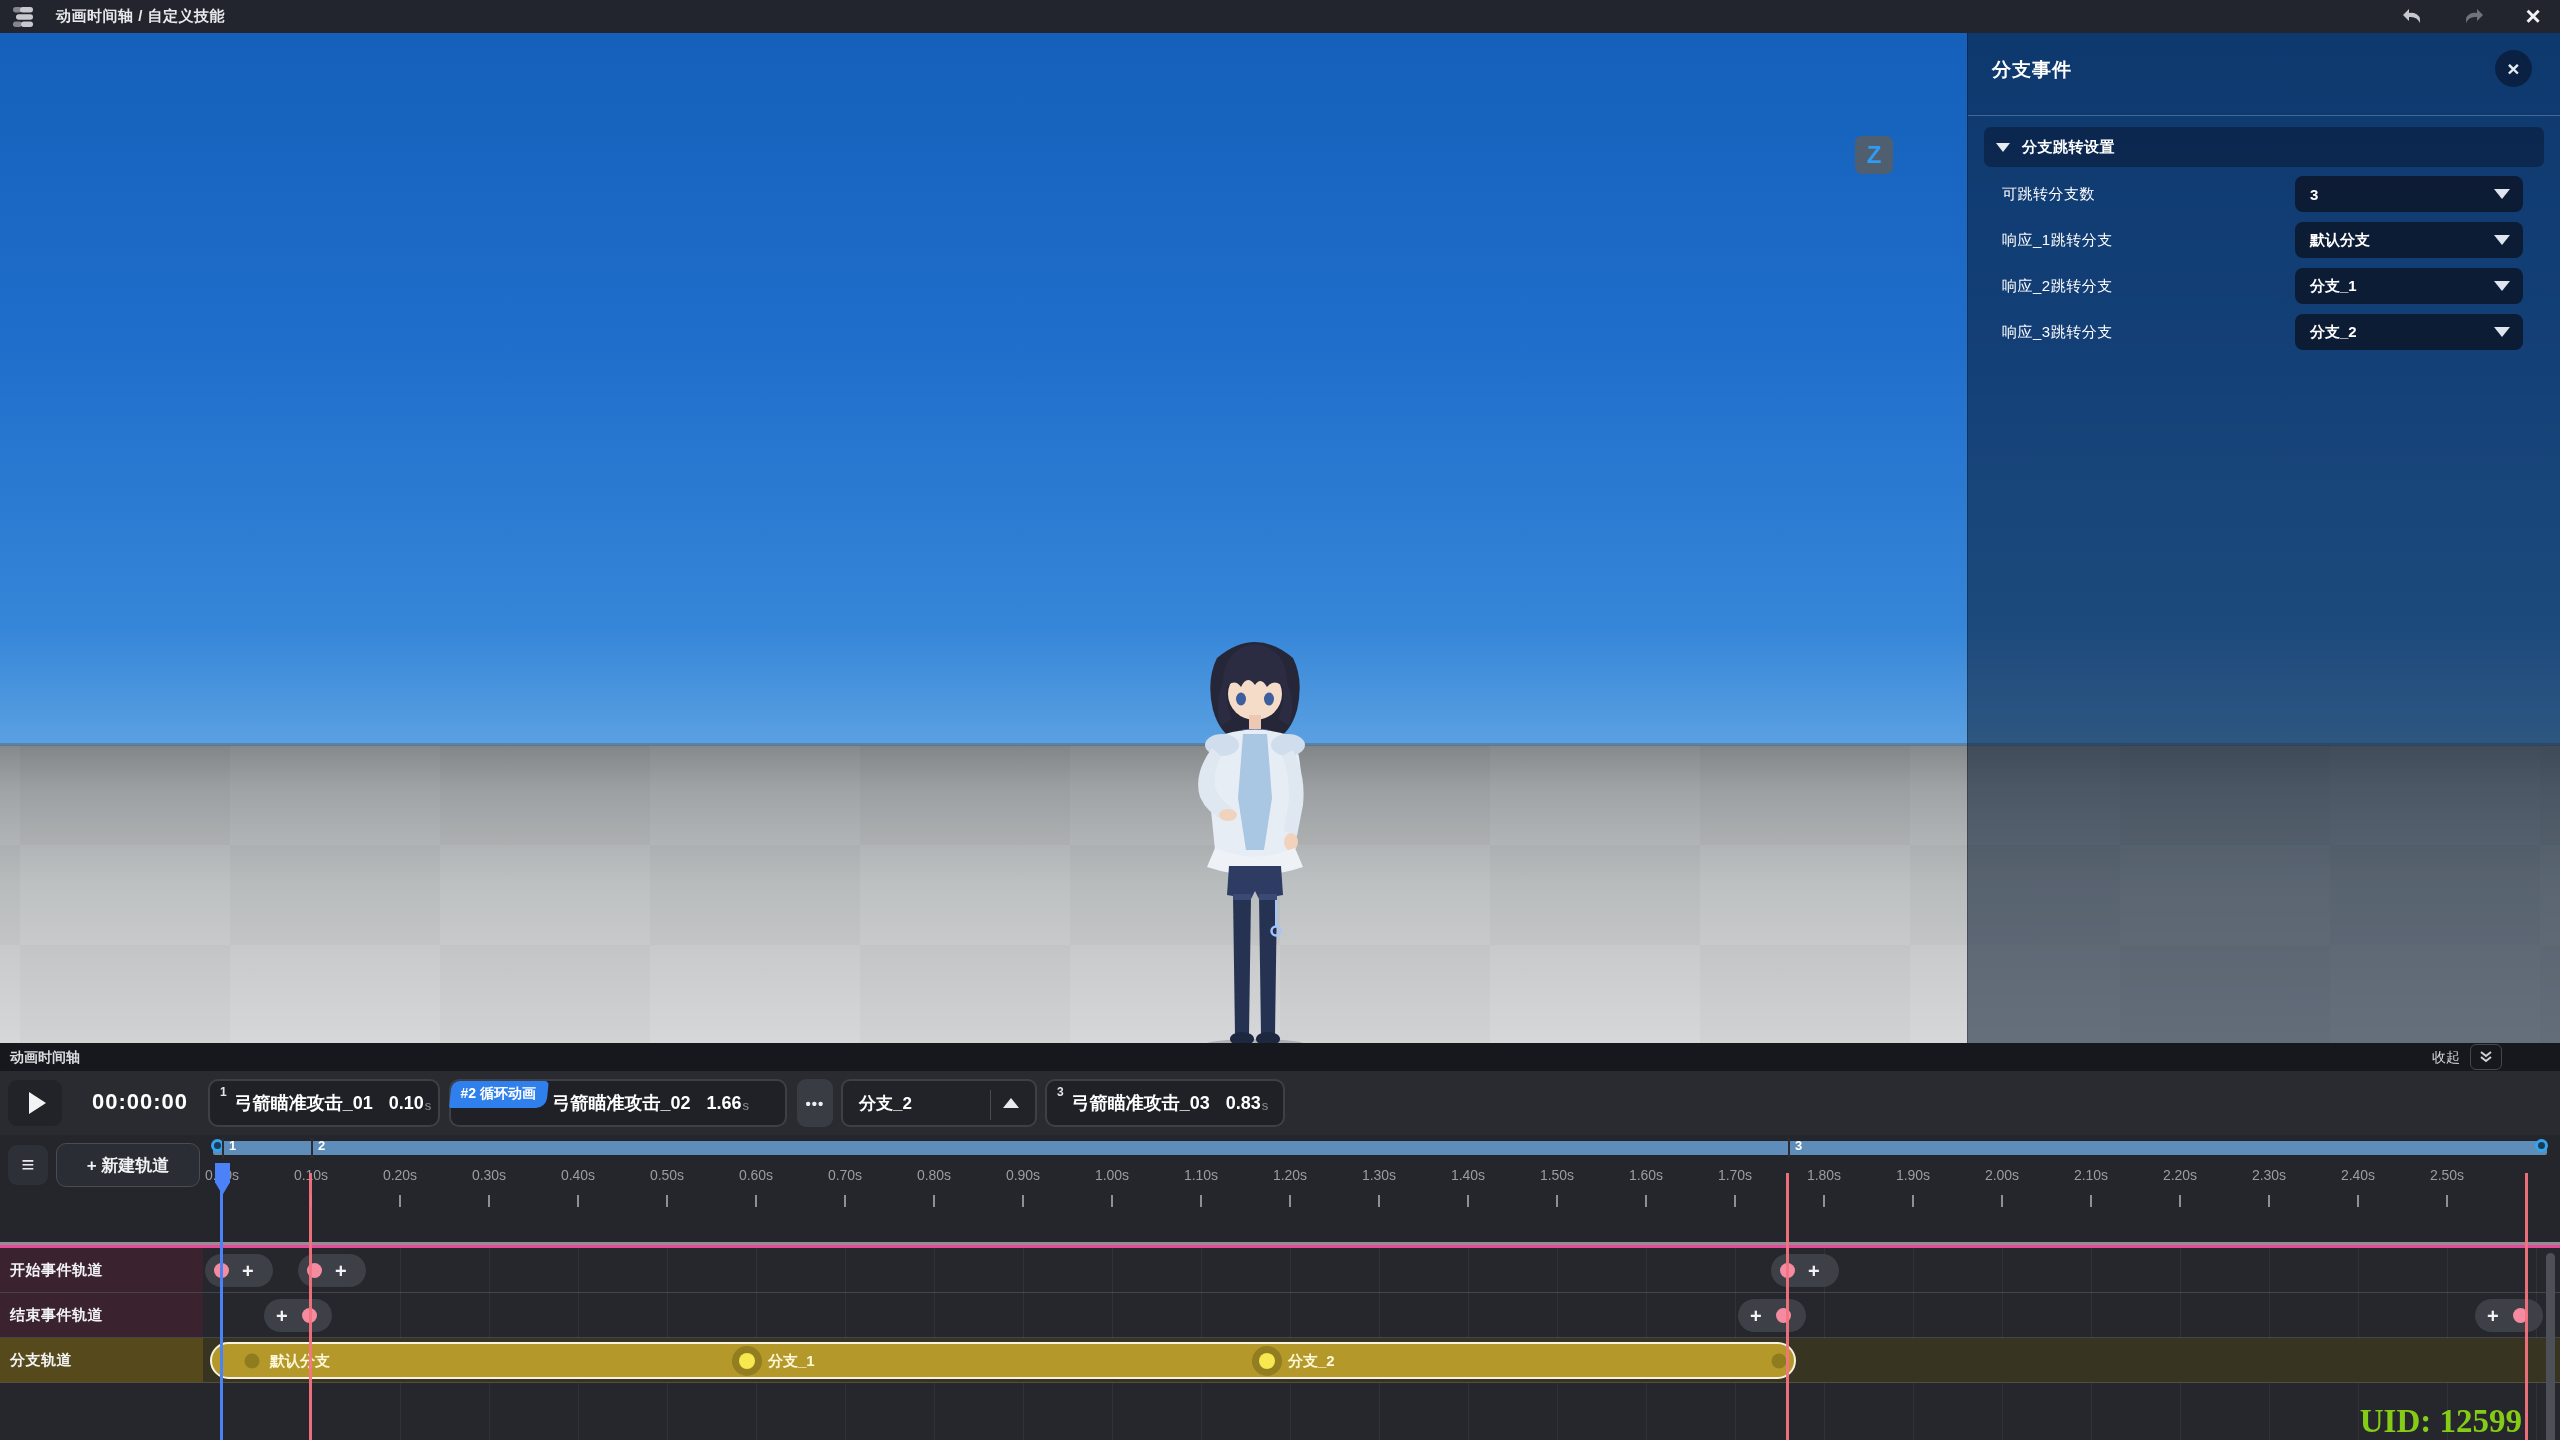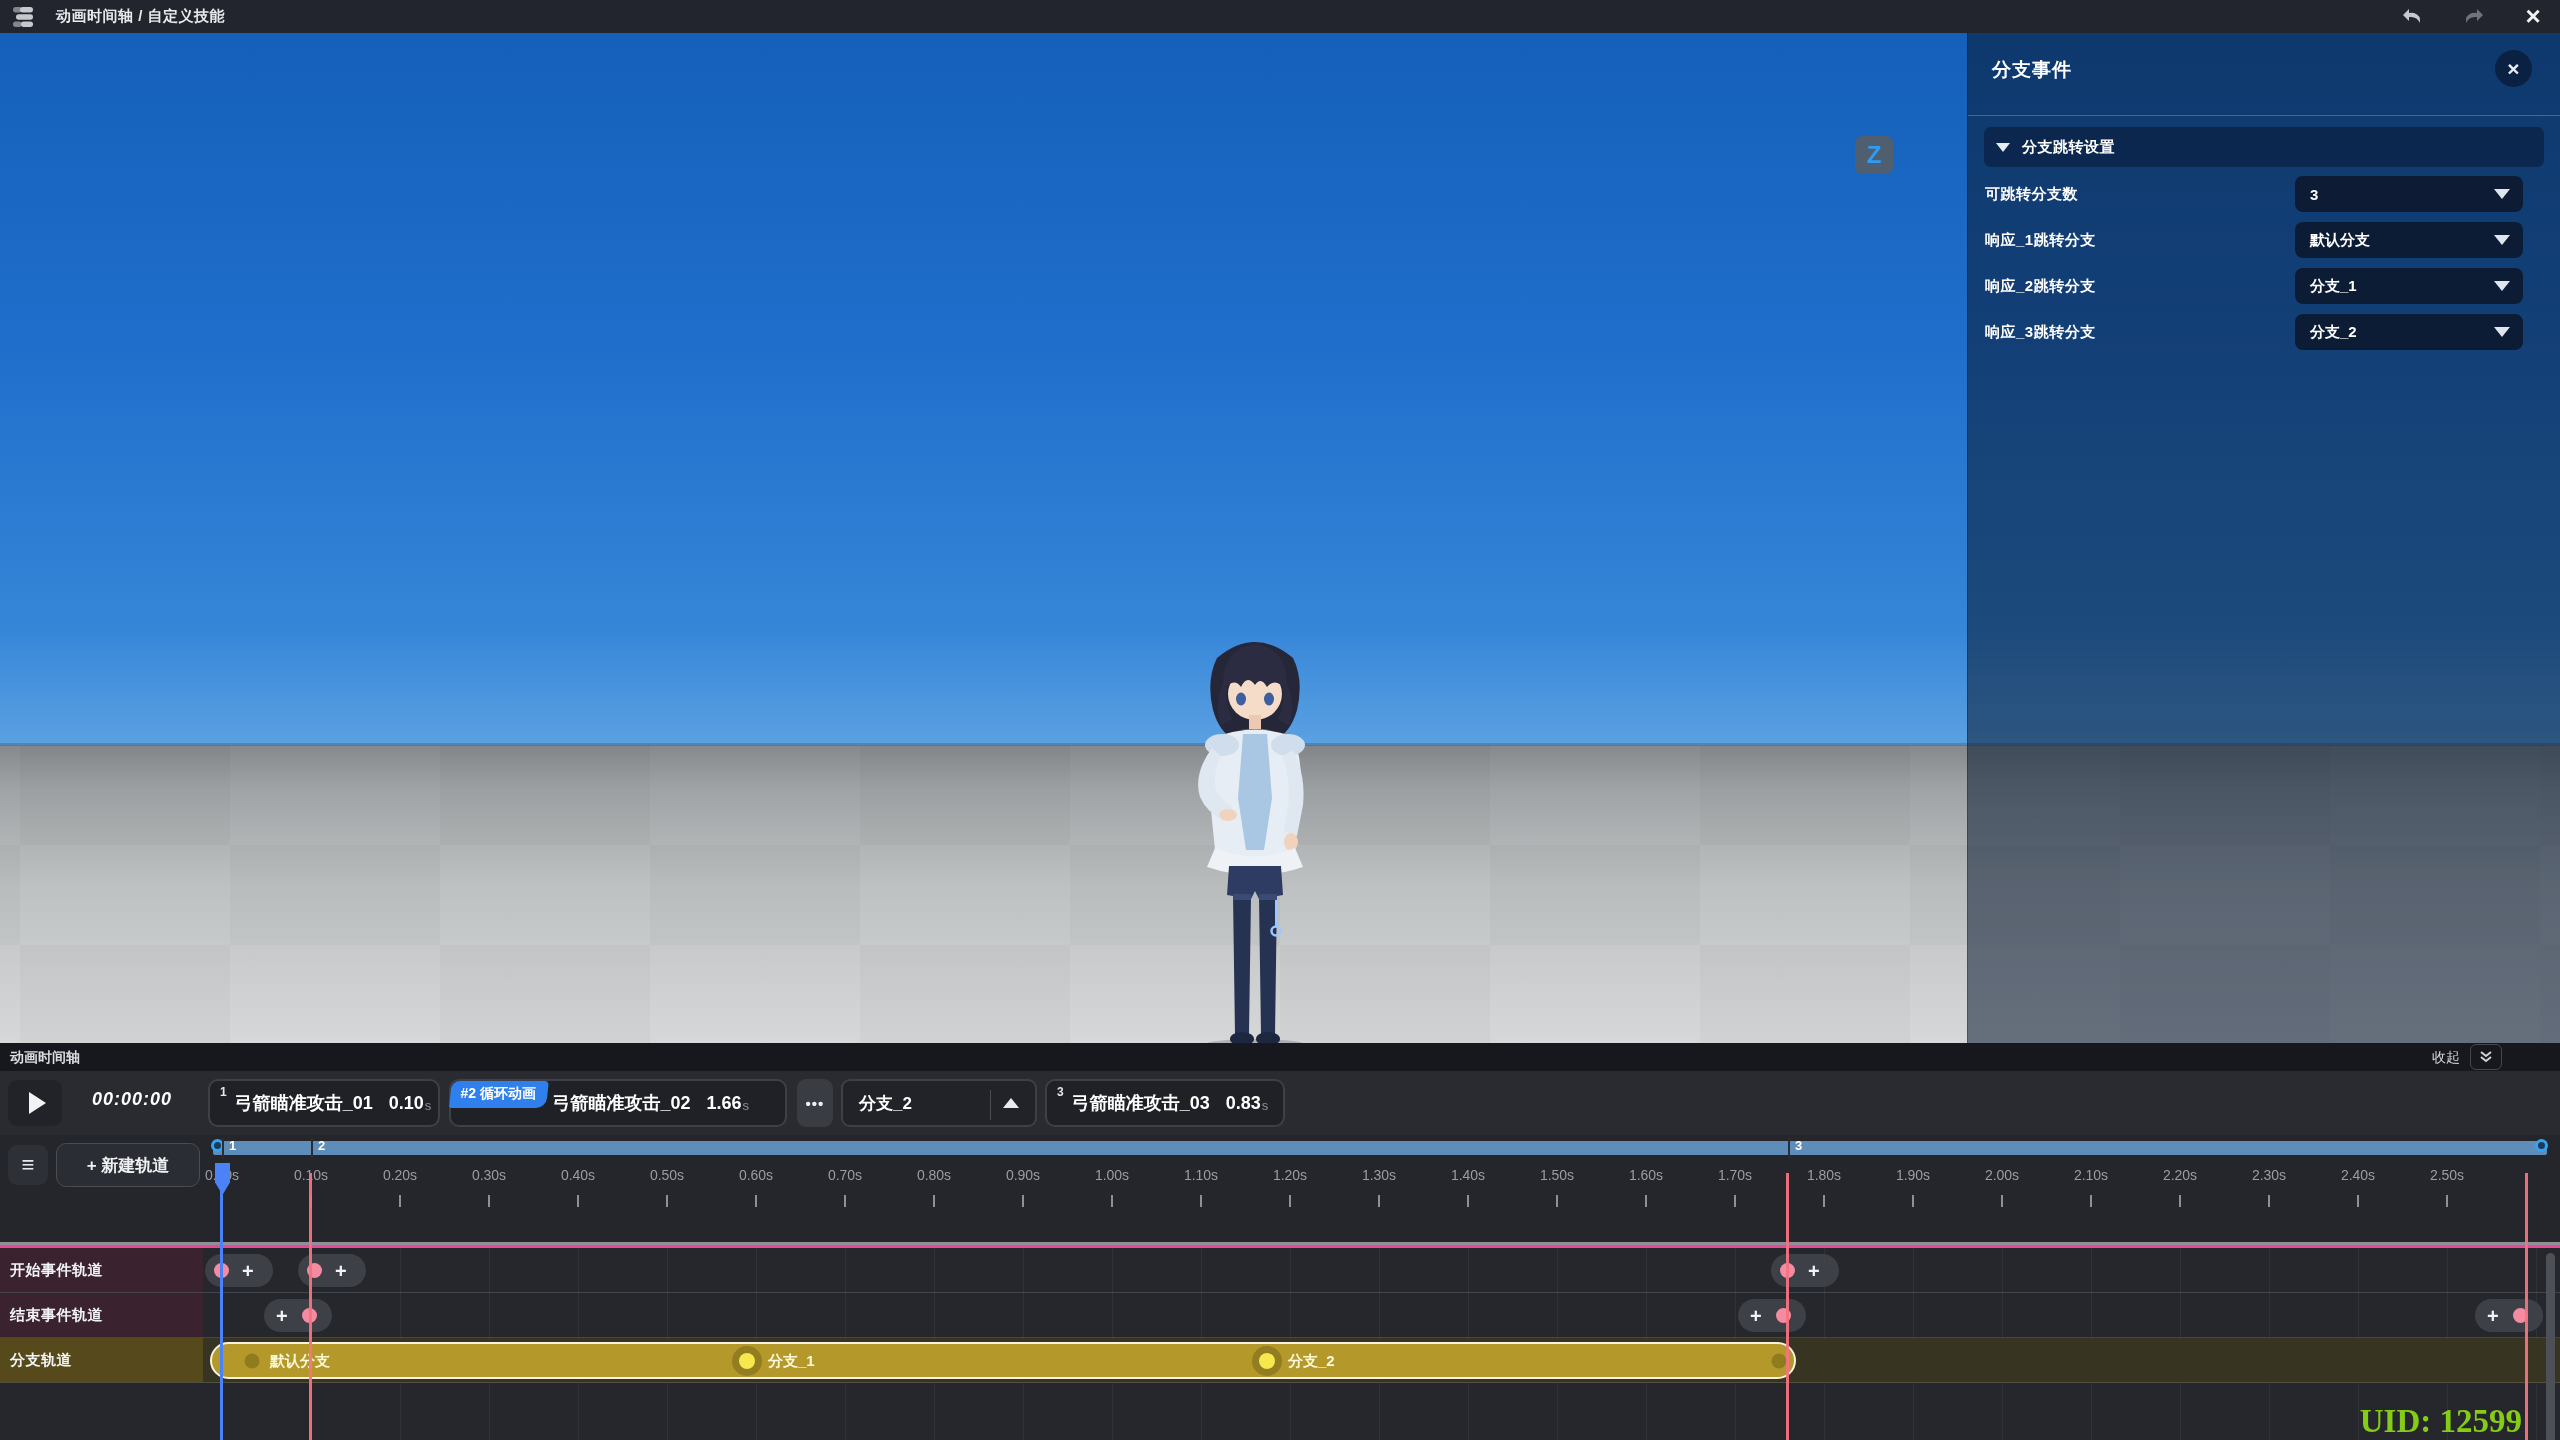--- a/index.html
+++ b/index.html
@@ -38,41 +38,41 @@
     background:rgba(9,26,52,.75); display:flex; align-items:center; justify-content:center;
     color:#e8edf4; font-size:21px; font-weight:bold; cursor:pointer; }
   #panel .pdivider { position:absolute; left:0; top:82px; width:100%; height:1px; background:rgba(160,190,225,.35); }
   .sectionhead { position:absolute; left:16px; top:94px; width:560px; height:40px; border-radius:7px;
     background:rgba(8,20,44,.5); display:flex; align-items:center; gap:12px; padding-left:12px; }
   .sectionhead .caret-down { width:0; height:0; border-left:7px solid transparent; border-right:7px solid transparent;
     border-top:9px solid #e7ecf3; }
   .sectionhead .stitle { font-size:15px; font-weight:bold; letter-spacing:.5px; }
   #panel-rows { position:absolute; left:0; top:138px; width:100%; }
   .prow { position:relative; height:46px; }
-  .prow .plabel { position:absolute; left:17px; top:50%; transform:translateY(-50%); font-size:15px; letter-spacing:.5px;font-weight:bold; }
+  .prow .plabel { position:absolute; left:34px; top:50%; transform:translateY(-50%); font-size:15px; letter-spacing:.5px; }
   .prow .pselect { position:absolute; right:37px; top:50%; transform:translateY(-50%); width:228px; height:36px;
     background:rgba(13,25,48,.92); border-radius:8px; display:flex; align-items:center; cursor:pointer; }
   .prow .pselect .val { margin-left:15px; font-size:15px; font-weight:bold; }
   .prow .pselect .dd { position:absolute; right:13px; width:0; height:0;
     border-left:8px solid transparent; border-right:8px solid transparent; border-top:10px solid #dfe5ee; }
 
   
   #timeline { position:absolute; left:0; top:1043px; width:2560px; height:456px; background:#ec4899; z-index:45; }
   #tl-head { position:absolute; left:0; top:0; width:100%; height:28px; background:#17181d; }
   #tl-head .tl-title { position:absolute; left:10px; top:6px; color:#dcdde0; font-size:14px; font-weight:bold; }
   #tl-head .collapse-label { position:absolute; right:100px; top:6px; color:#d6d7da; font-size:14px; }
   #tl-head .collapse-btn { position:absolute; right:58px; top:1px; width:32px; height:26px; border:1px solid #45474e;
     border-radius:6px; display:flex; align-items:center; justify-content:center; cursor:pointer; }
 
   #tl-toolbar { position:absolute; left:0; top:28px; width:100%; height:64px; background:#2a2b31; }
   .play-btn { position:absolute; left:8px; top:9px; width:54px; height:46px; background:#222329; border-radius:9px;
     display:flex; align-items:center; justify-content:center; cursor:pointer; }
   .play-tri { width:0; height:0; border-top:11px solid transparent; border-bottom:11px solid transparent;
     border-left:17px solid #f2f3f5; margin-left:4px; }
-  .time-display { position:absolute; left:92px; top:18px; width:110px; color:#fff; font-size:18px; font-weight:bold; letter-spacing:1px;font-style:italic; }
+  .time-display { position:absolute; left:92px; top:18px; width:110px; color:#fff; font-size:22px; font-weight:bold; letter-spacing:1px; }
   .chip { position:absolute; top:8px; height:48px; background:#202127; border:2px solid #3e4047; border-radius:10px;
     display:flex; align-items:center; color:#fff; }
   .chip .idx { font-size:12px; font-weight:bold; color:#e4e5e8; align-self:flex-start; margin:4px 2px 0 10px; }
   .chip .cname { font-size:18px; font-weight:bold; margin-left:6px; white-space:nowrap; }
   .chip .cdur { font-size:18px; font-weight:bold; margin-left:16px; }
   .chip .cunit { font-size:13px; color:#8e9097; margin:4px 12px 0 1px; }
   .loopbadge { margin-left:-2px; align-self:flex-start; background:#2f80ec; color:#fff; font-size:14px; font-weight:bold;
     padding:4px 12px 5px 10px; border-radius:8px 4px 10px 2px; transform:skewX(-6deg); transform-origin:bottom; }
   .loopbadge span { display:inline-block; transform:skewX(6deg); }
   .more-btn { position:absolute; left:797px; top:8px; width:36px; height:48px; background:#3a3c44; border-radius:9px;

